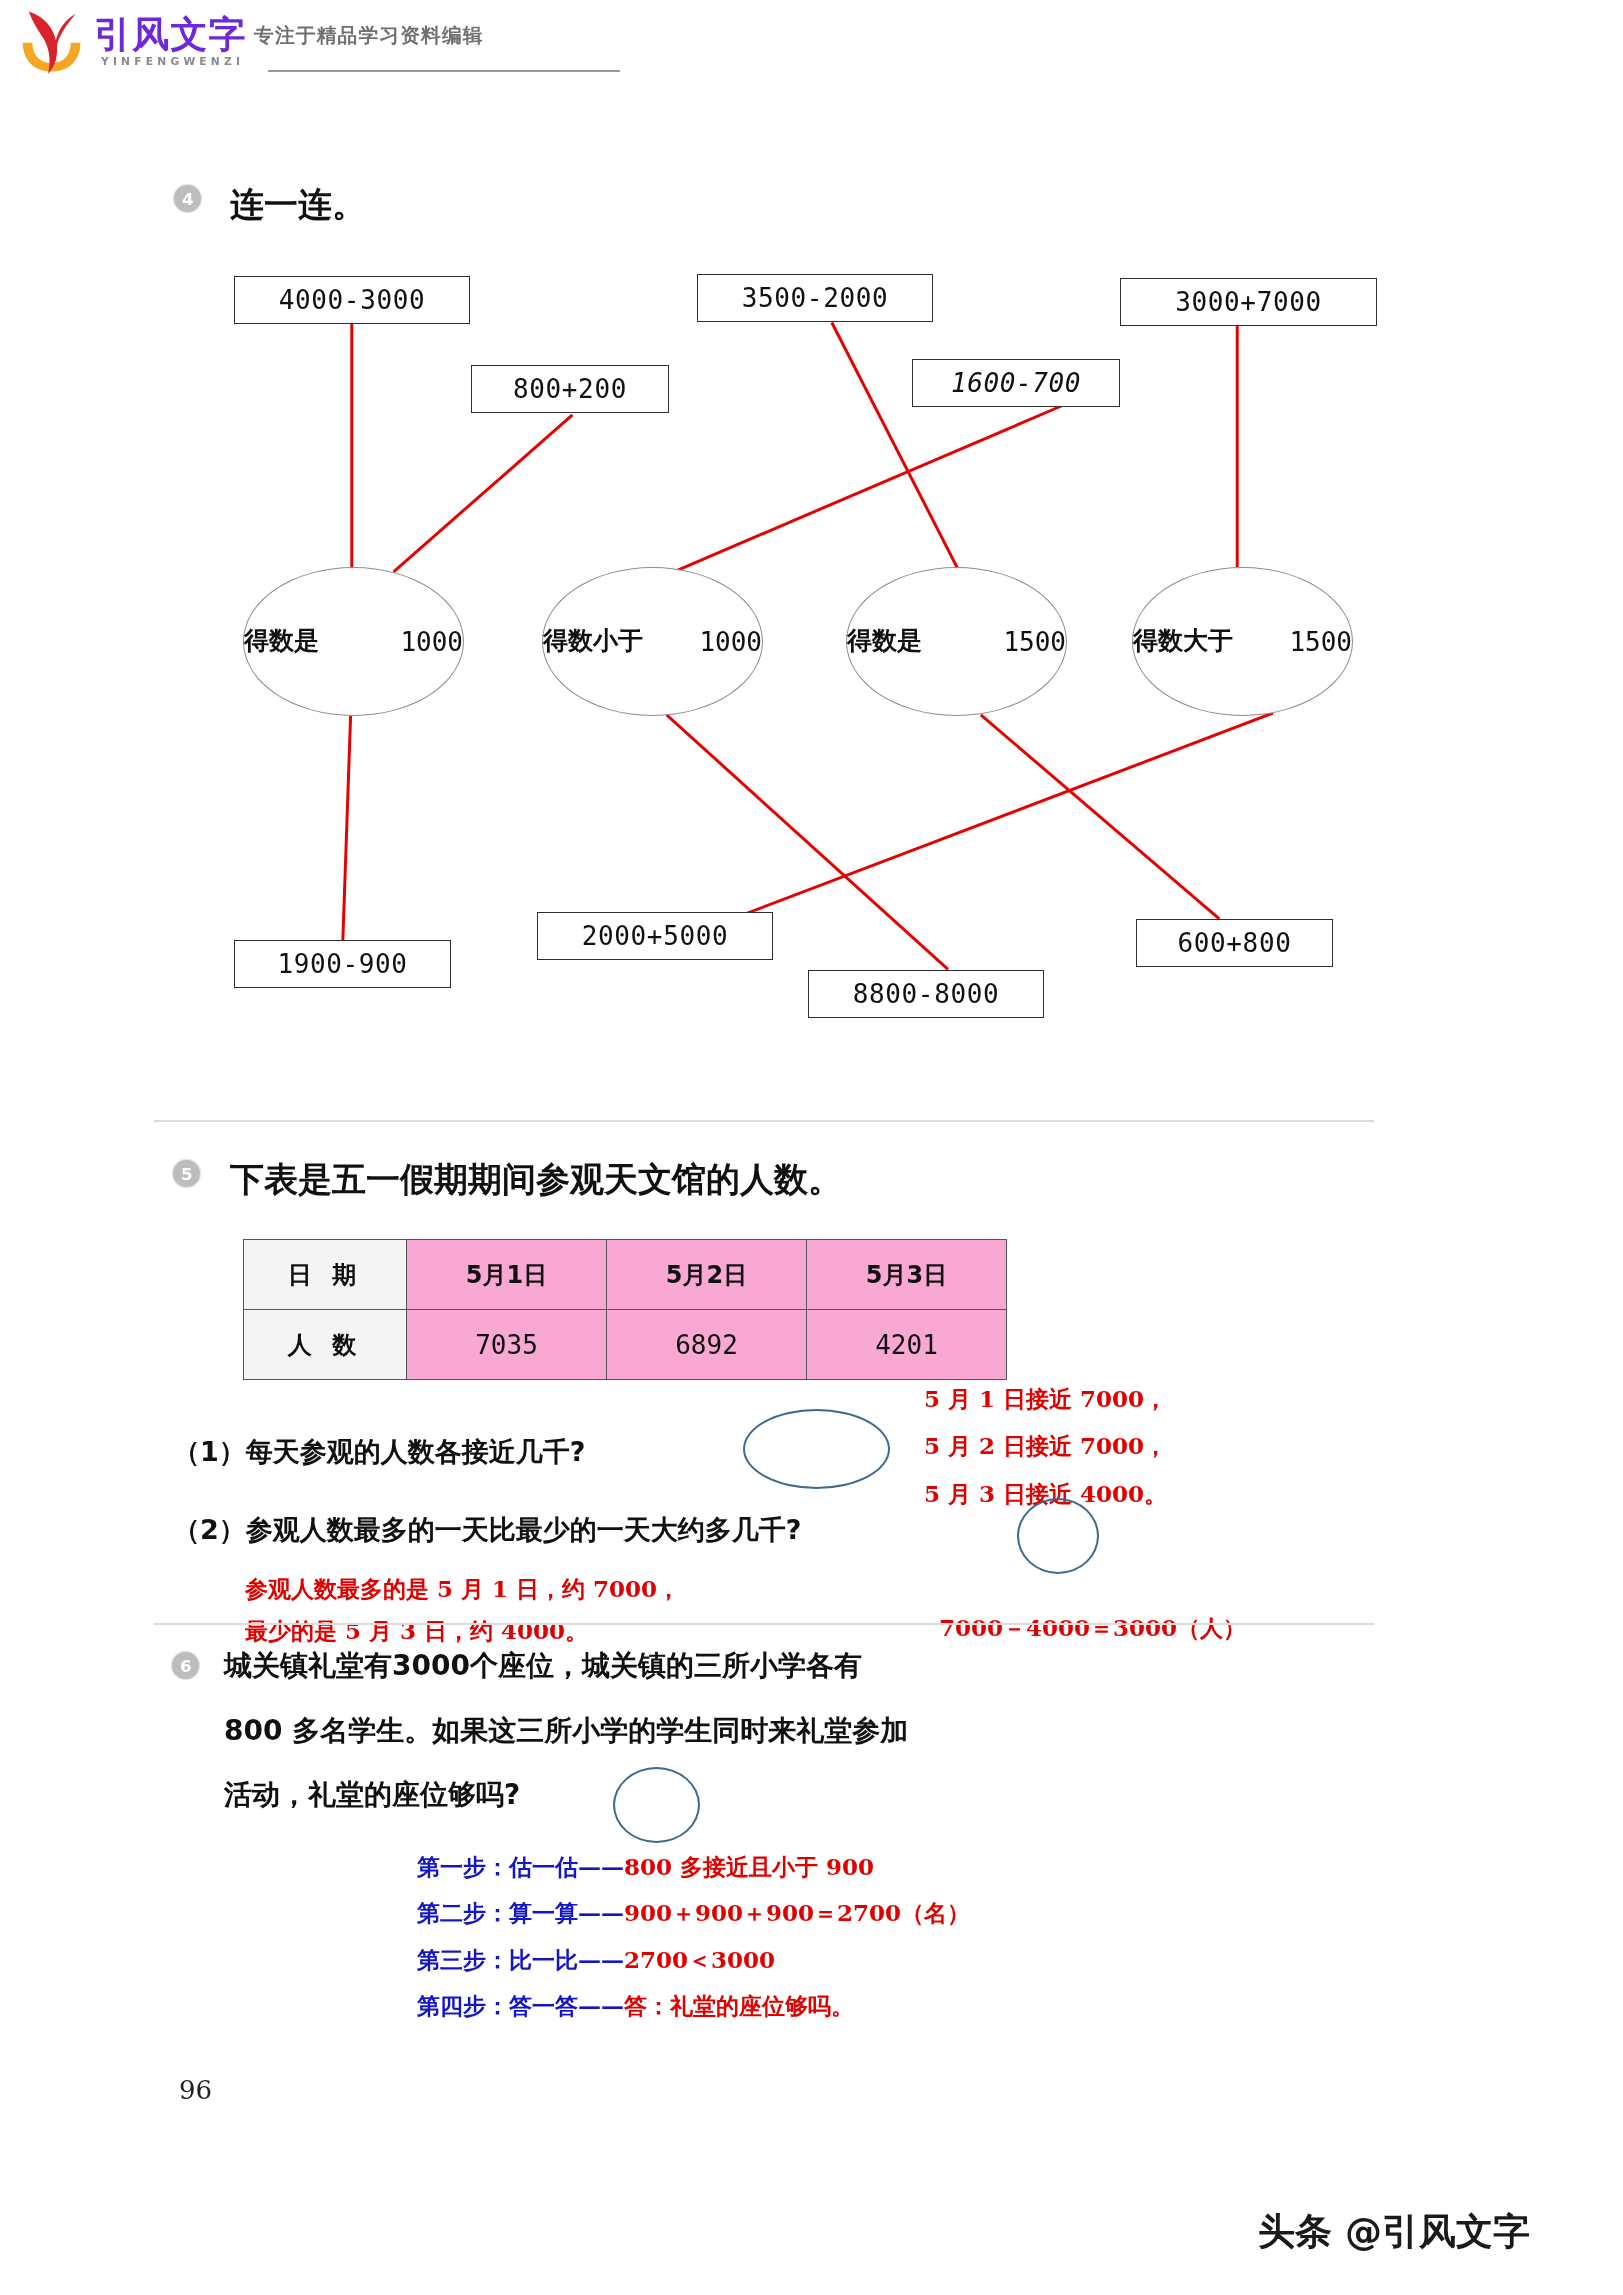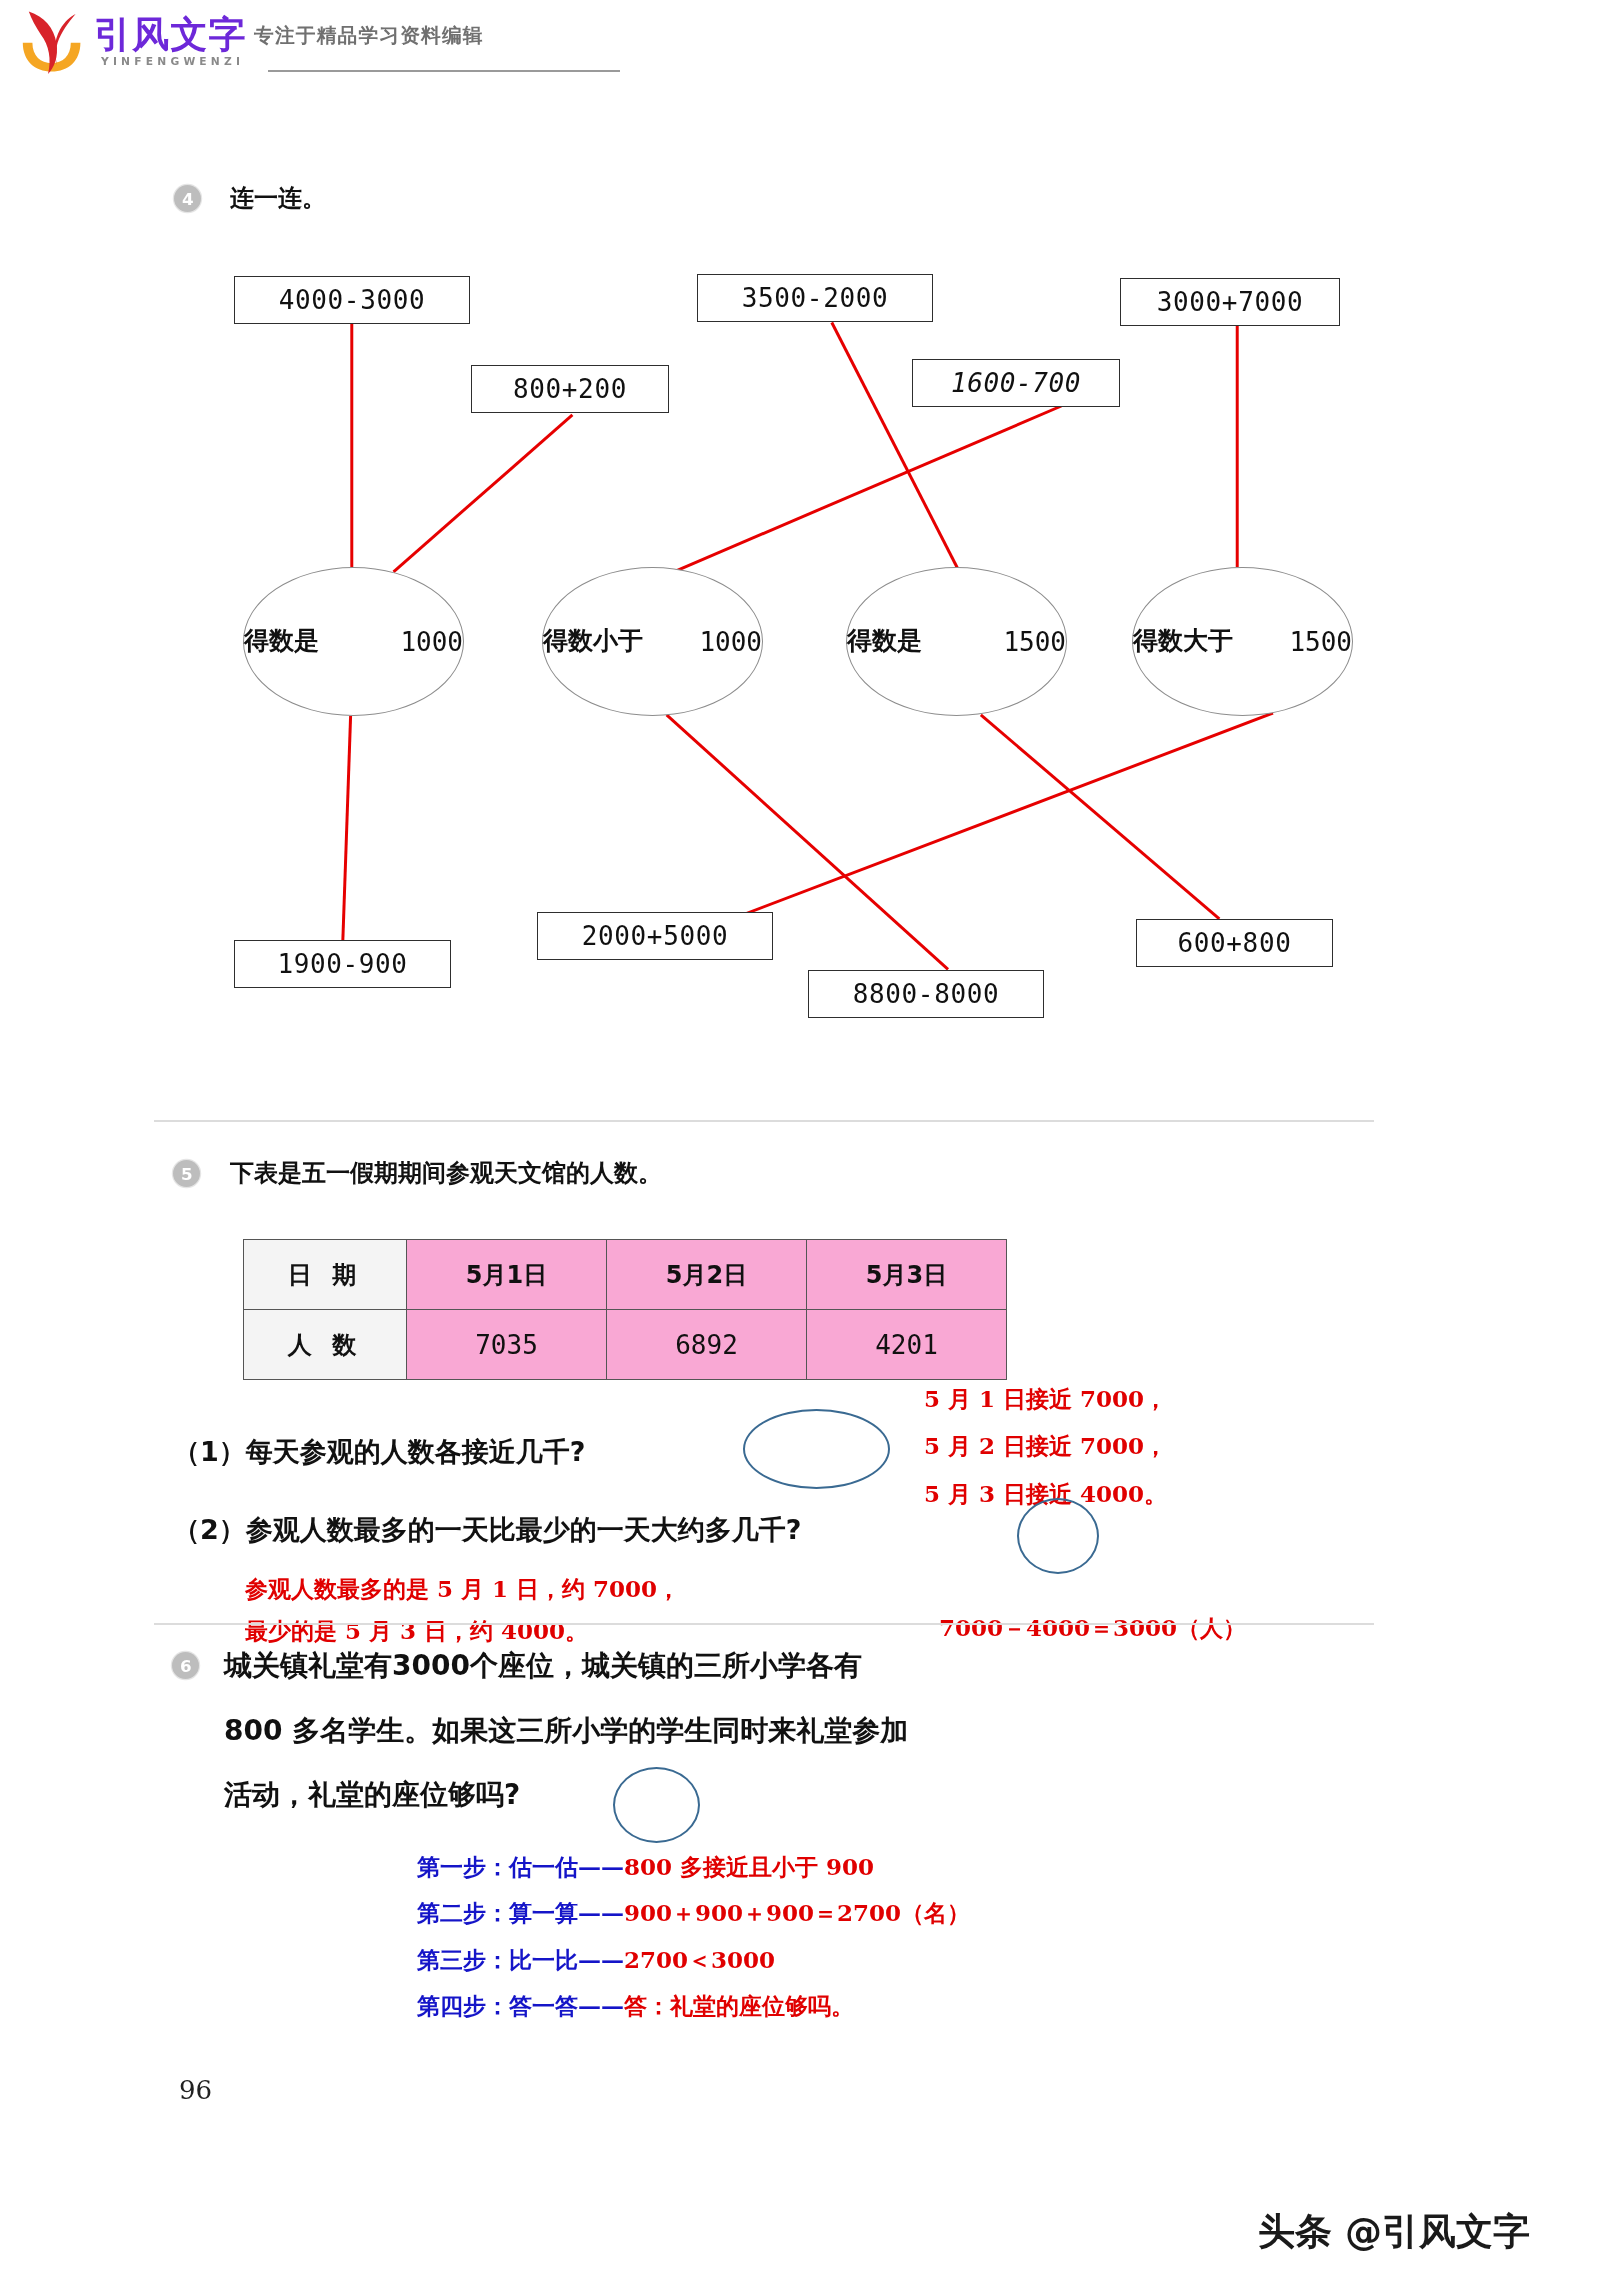--- a/index.html
+++ b/index.html
@@ -41,21 +41,21 @@
     background:#bdbdbd;color:#ffffff;
     font-family:"DejaVu Sans","Liberation Sans",sans-serif;
     font-size:16.7px;font-weight:700;
     display:flex;align-items:center;justify-content:center;
     box-shadow:0 0 0 1.2px rgba(150,150,150,.25);
   }
 
   .q-title{
     position:absolute;
     font-family:"DejaVu Sans","Liberation Sans",sans-serif;
-    font-size:24px;font-weight:700;color:#111;white-space:nowrap;
+    font-size:34px;font-weight:700;color:#111;white-space:nowrap;
   }
 
   
   #diagram{position:absolute;left:0;top:227px;width:1623px;height:835px;}
   #lines{position:absolute;left:0;top:0;width:1623px;height:835px;}
   .expbox{
     position:absolute;
     border:1.8px solid #2e2e2e;background:#ffffff;
     display:flex;align-items:center;justify-content:center;
     font-family:"DejaVu Sans Mono","Liberation Mono",monospace;
@@ -179,21 +179,21 @@
 
       <line x1="1645" y1="818" x2="2045" y2="1160" stroke="#e60000" stroke-width="5"></line>
 
       <line x1="2135" y1="815" x2="1110" y2="1205" stroke="#e60000" stroke-width="5"></line>
     </svg>
 
     <div class="expbox" style="left:234px;top:49px;width:236px;height:48px;">4000-3000</div>
     <div class="expbox" style="left:471px;top:138px;width:198px;height:48px;">800+200</div>
     <div class="expbox" style="left:697px;top:47px;width:236px;height:48px;">3500-2000</div>
     <div class="expbox" style="left:912px;top:132px;width:208px;height:48px;font-style:italic;">1600-700</div>
-    <div class="expbox" style="left:1120px;top:51px;width:220px;height:48px;">3000+7000</div>
+    <div class="expbox" style="left:1120px;top:51px;width:257px;height:48px;">3000+7000</div>
 
     <div class="node" style="left:243px;top:340px;width:221px;height:149px;">
       <span class="cn">得数是</span>
       <span class="num">1000</span>
     </div>
     <div class="node" style="left:542px;top:340px;width:221px;height:149px;">
       <span class="cn">得数小于</span>
       <span class="num">1000</span>
     </div>
     <div class="node" style="left:846px;top:340px;width:221px;height:149px;">

